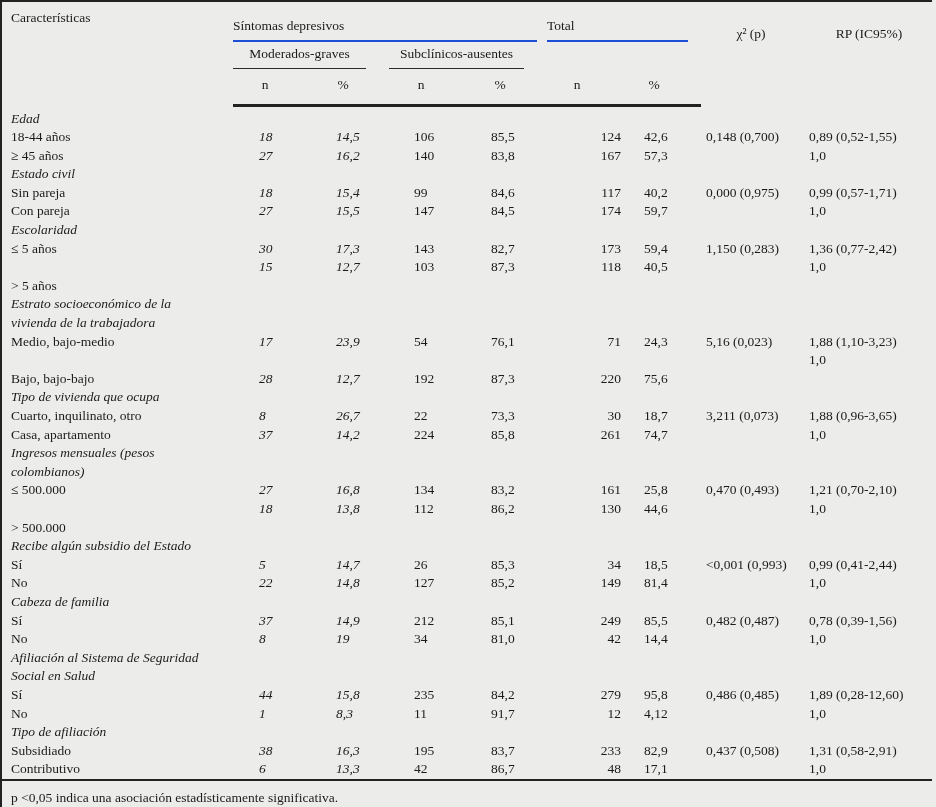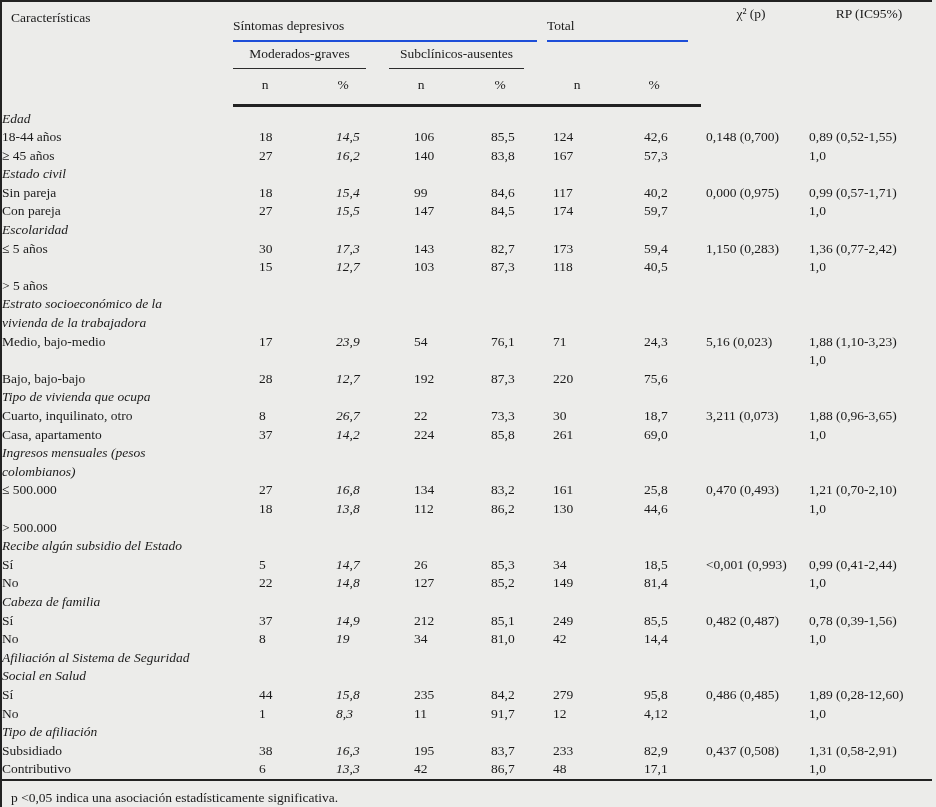--- a/index.html
+++ b/index.html
@@ -29,21 +29,21 @@
     padding: 0;
     font-weight: normal;
     vertical-align: top;
     overflow: visible;
   }
   
   thead tr.h1 th { height: 34px; vertical-align: top; }
   thead tr.h2 th { height: 29px; vertical-align: top; }
   thead tr.h3 th { height: 27px; vertical-align: top; border-bottom: 3px solid #222; }
   .th-carac { text-align: left; padding: 8px 0 0 9px; }
-  .th-top   { text-align: center; padding-top: 4px; }
+  .th-top   { text-align: center; padding-top: 24px; }
   .grp-line {
     text-align: left;
     padding: 16px 0 6px 0;
     border-bottom: 2px solid #1d4ed8;
   }
   .u-group { margin-right: 10px; }
   .u-total { margin-right: 13px; }
   .sub-line {
     padding: 4px 0 6px 0;
     border-bottom: 1.5px solid #2b2b2b;
@@ -51,28 +51,29 @@
     font-family: Liberation Serif, serif;
   }
   .np-head { text-align: center; padding-top: 6px; padding-right: 14px; }
   
   tbody td {
     line-height: 18.6px;
     white-space: nowrap;
   }
   tbody tr:first-child td { padding-top: 4px; }
   td.lbl {
+    padding-left: 9px;
     white-space: pre-line;
   }
   td.lbl.it { font-style: italic; }
-  td.c1 { padding-left: 26px; }
+  td.c1 { padding-left: 26px; font-style: italic; }
   td.c2 { padding-left: 25px; font-style: italic; }
   td.c3 { padding-left: 25px; }
   td.c4 { padding-left: 24px; }
-  td.c5 { padding-left: 6px;  }
+  td.c5 { padding-left: 6px; text-align: right;  }
   td.c6 { padding-left: 23px; }
   td.c7 { padding-left: 5px;  }
   td.c8 { padding-left: 8px;  }
   
   tfoot td {
     border-top: 2px solid #222;
     padding: 8px 0 11px 9px;
     line-height: 17px;
   }
 </style>
@@ -308,21 +309,21 @@
           <td class="c7">3,211 (0,073)</td>
           <td class="c8">1,88 (0,96-3,65)</td>
         </tr>
         <tr>
           <td class="lbl">Casa, apartamento</td>
           <td class="c1">37</td>
           <td class="c2">14,2</td>
           <td class="c3">224</td>
           <td class="c4">85,8</td>
           <td class="c5">261</td>
-          <td class="c6">69,0</td>
+          <td class="c6">74,7</td>
           <td class="c7"></td>
           <td class="c8">1,0</td>
         </tr>
         <tr>
           <td class="lbl it">Ingresos mensuales (pesos
 colombianos)</td>
           <td class="c1"></td>
           <td class="c2"></td>
           <td class="c3"></td>
           <td class="c4"></td>

